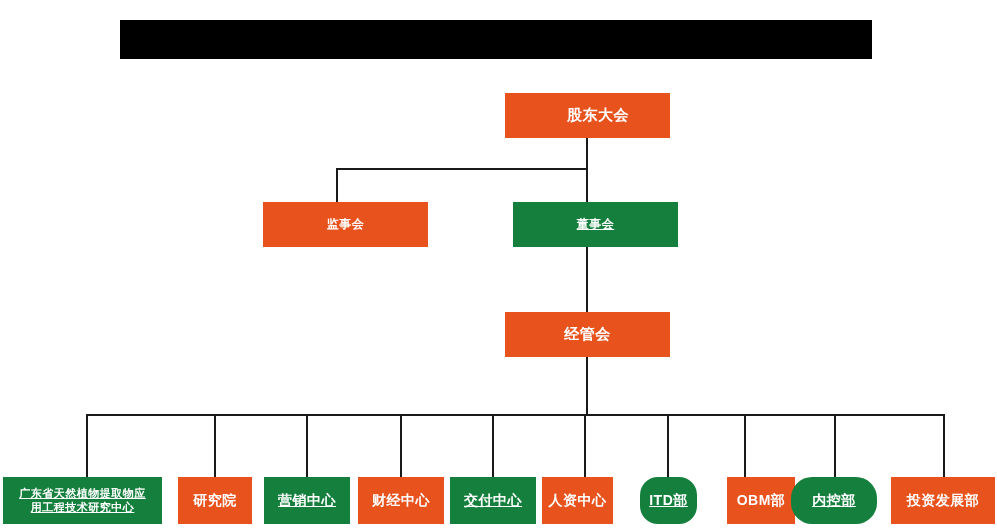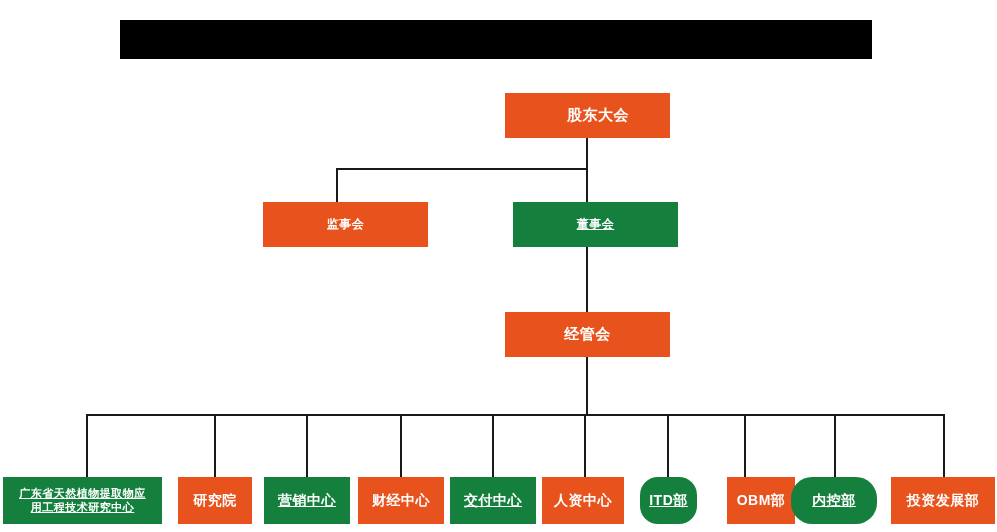--- a/index.html
+++ b/index.html
@@ -119,21 +119,21 @@
   </div>
 
   <div class="node dark leaf" style="left:358px; top:477px; width:86px; height:47px;">
     <span>财经中心</span>
   </div>
 
   <div class="node light leaf" style="left:450px; top:477px; width:86px; height:47px;">
     <span>交付中心</span>
   </div>
 
-  <div class="node dark leaf" style="left:542px; top:477px; width:82px; height:47px;">
+  <div class="node dark leaf" style="left:542px; top:477px; width:71px; height:47px;">
     <span>人资中心</span>
   </div>
 
   <div class="node light leaf" style="left:640px; top:477px; width:57px; height:47px;border-radius:18px;">
     <span>ITD部</span>
   </div>
 
   <div class="node dark leaf" style="left:711px; top:477px; width:68px; height:47px;margin-left:16px;">
     <span>OBM部</span>
   </div>

